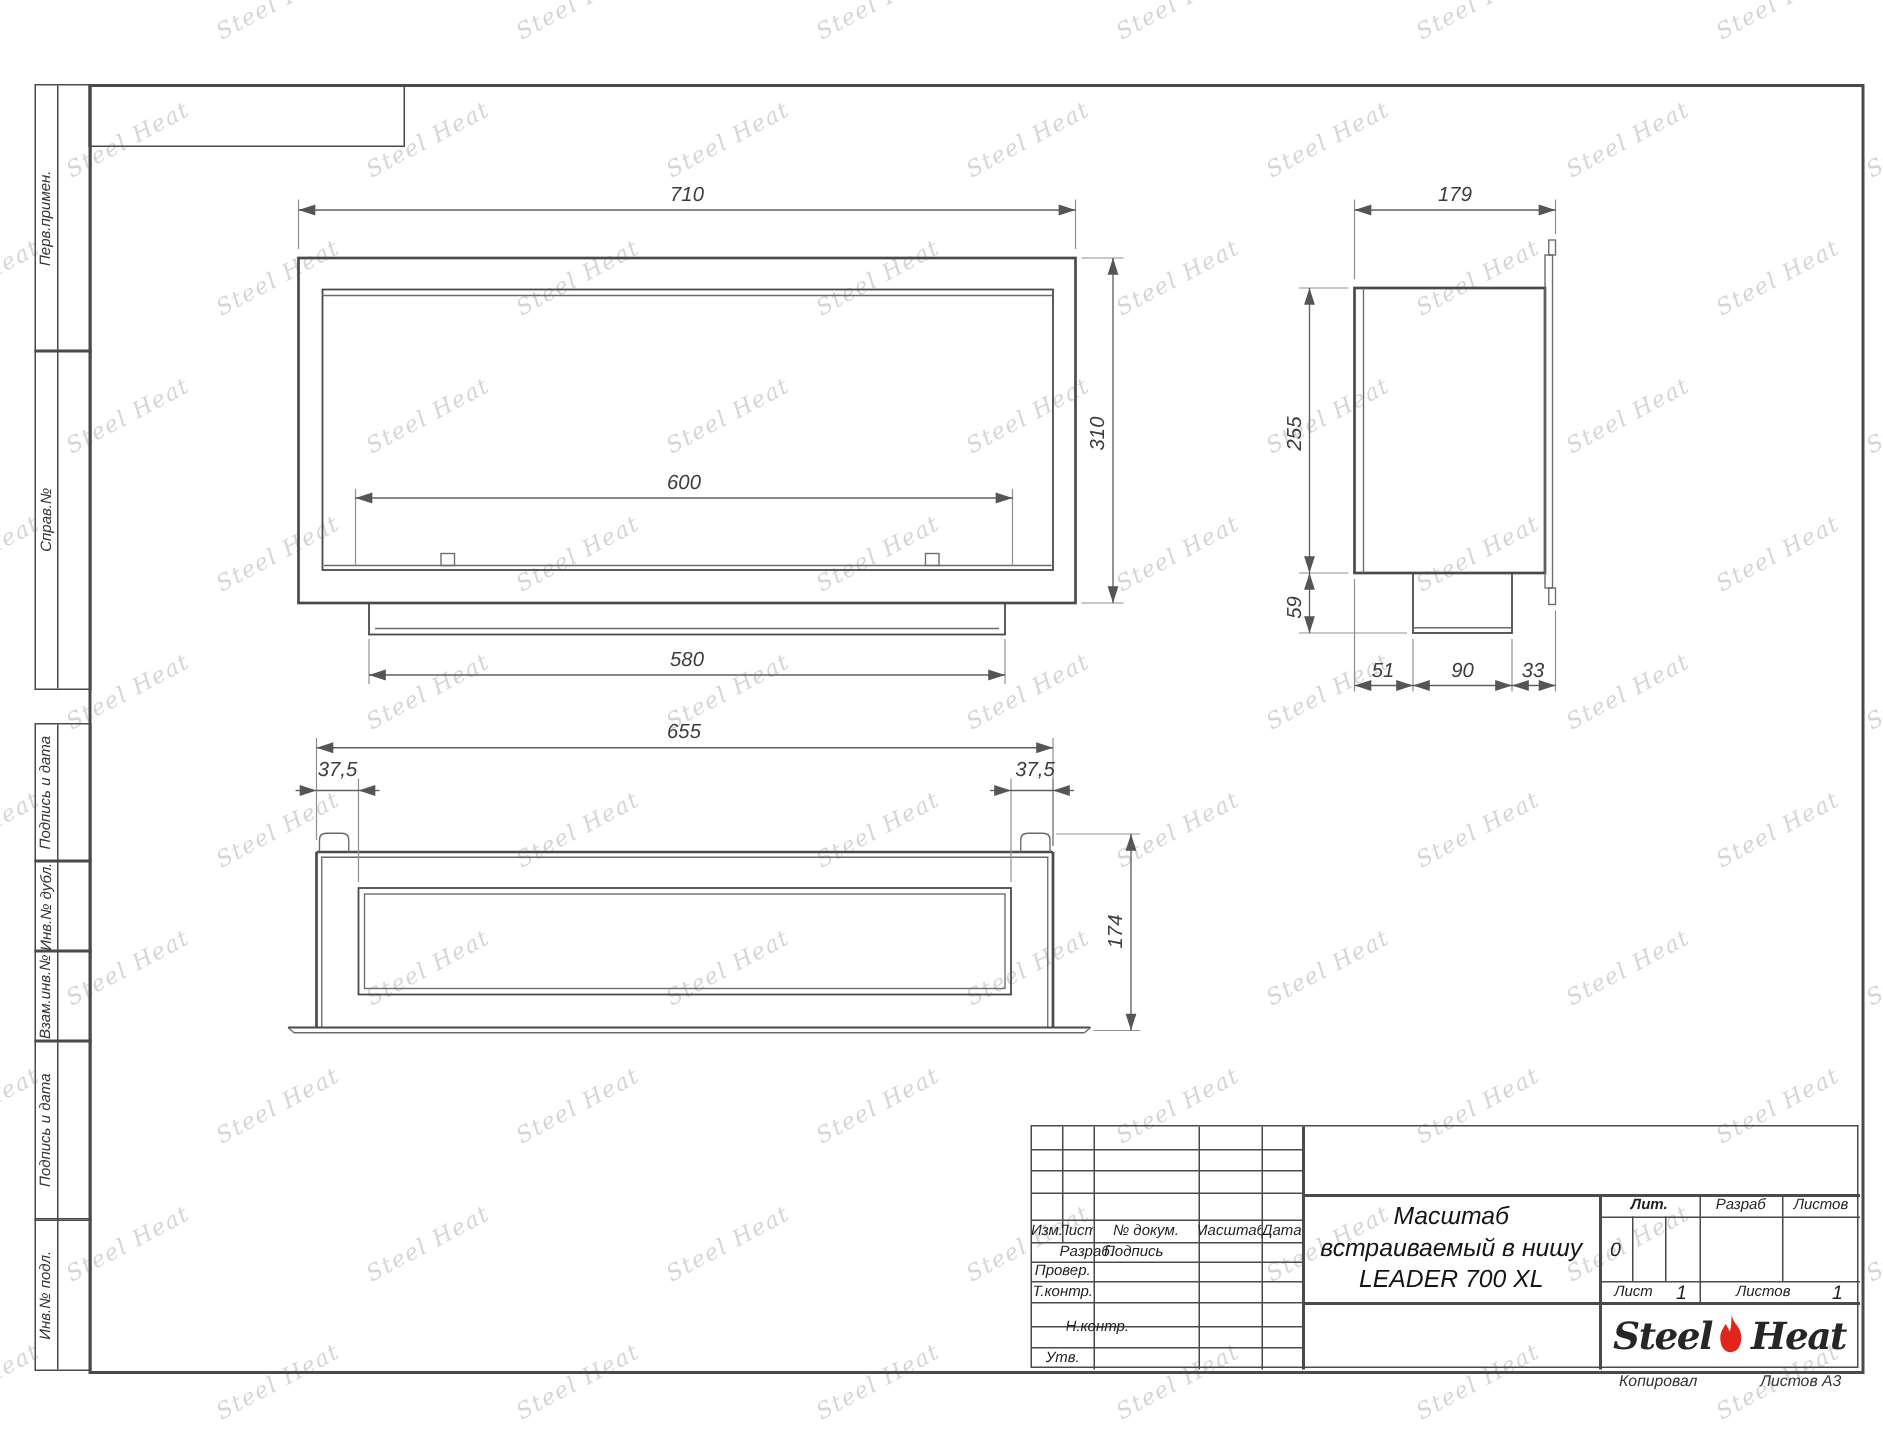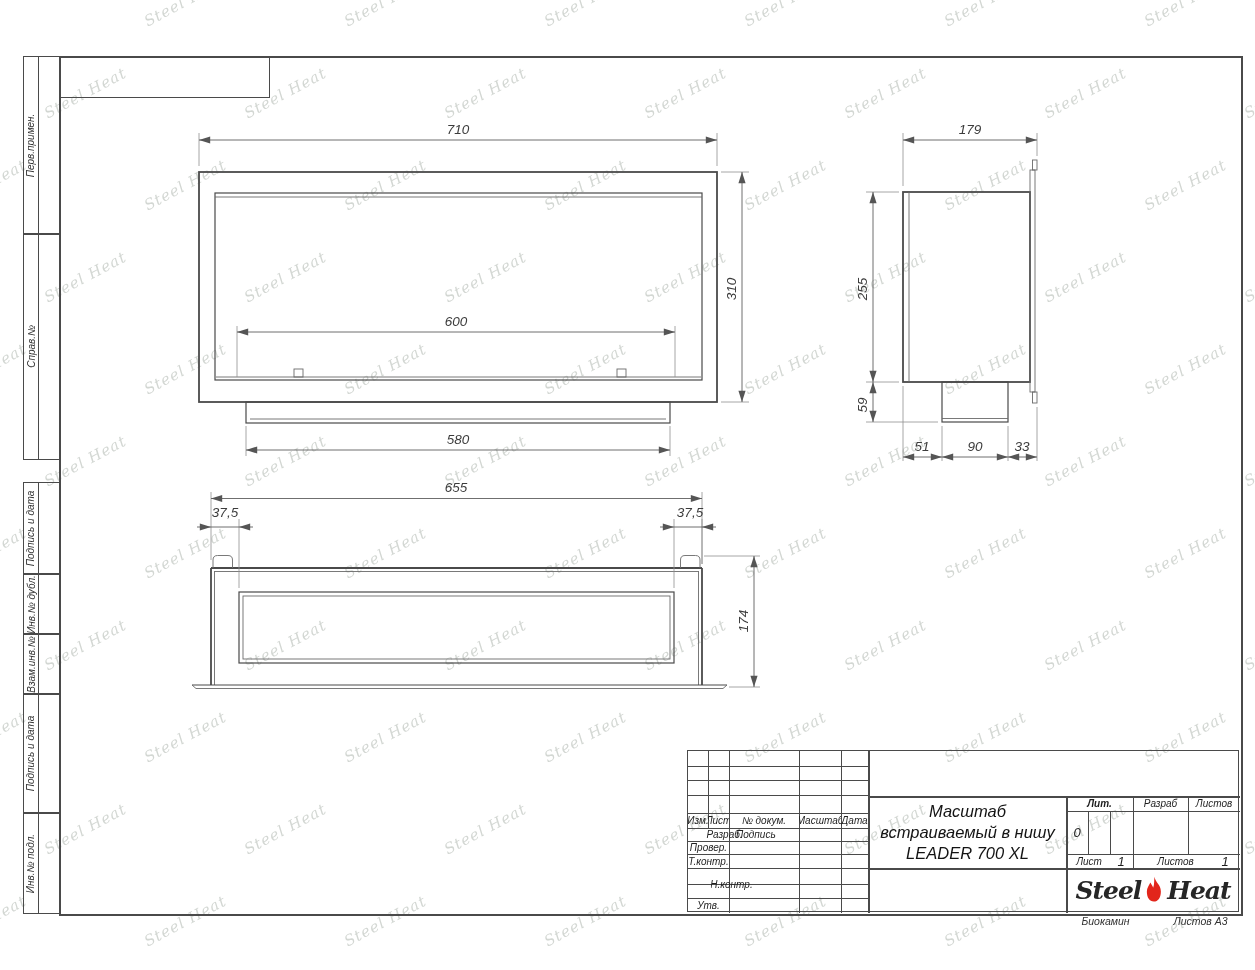--- a/index.html
+++ b/index.html
@@ -346,16 +346,16 @@
 
     <div class="logo">
       <span>Steel</span>
       <svg width="22" height="30" viewBox="0 0 24 30">
         <path d="M12.5,0.5 C13.5,7 19.5,9 19.5,16.5 C19.5,23.5 16.3,27.5 11.8,27.5 C7.2,27.5 4.2,23.5 4.2,17 C4.2,12.5 6.6,10 8.1,6.8 C9.2,9.4 10.6,10.4 11.1,12.6 C12.6,8.6 12,4.6 12.5,0.5 Z" fill="#e2251b"></path>
       </svg>
       <span>Heat</span>
     </div>
   </div>
 
-  <div class="foot" style="left:1058px;top:914px;width:95px;height:13px;">Биокамин</div>
+  <div class="foot" style="left:1058px;top:914px;width:95px;height:13px;">Копировал</div>
   <div class="foot" style="left:1158px;top:914px;width:85px;height:13px;">Листов А3</div>
 
 </div>
 
 </body></html>

